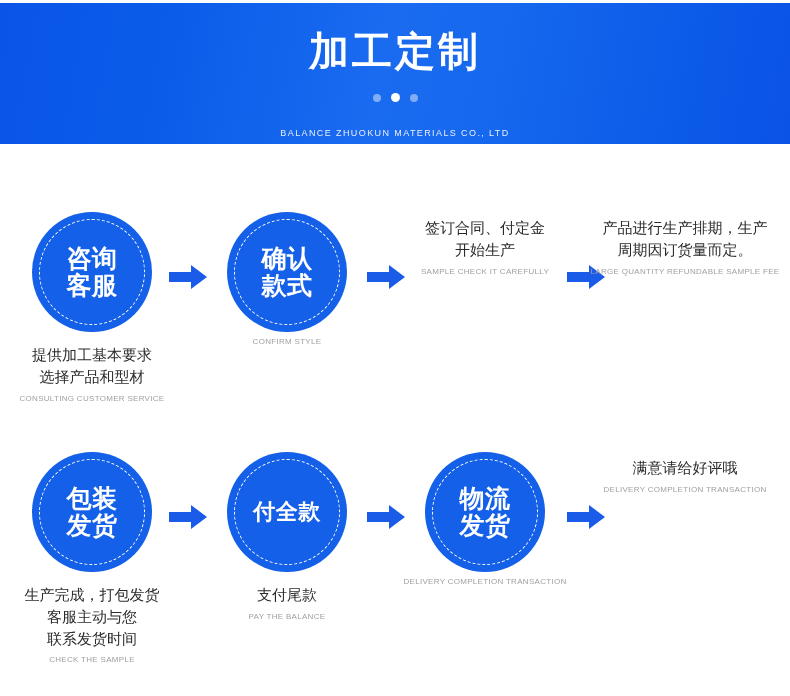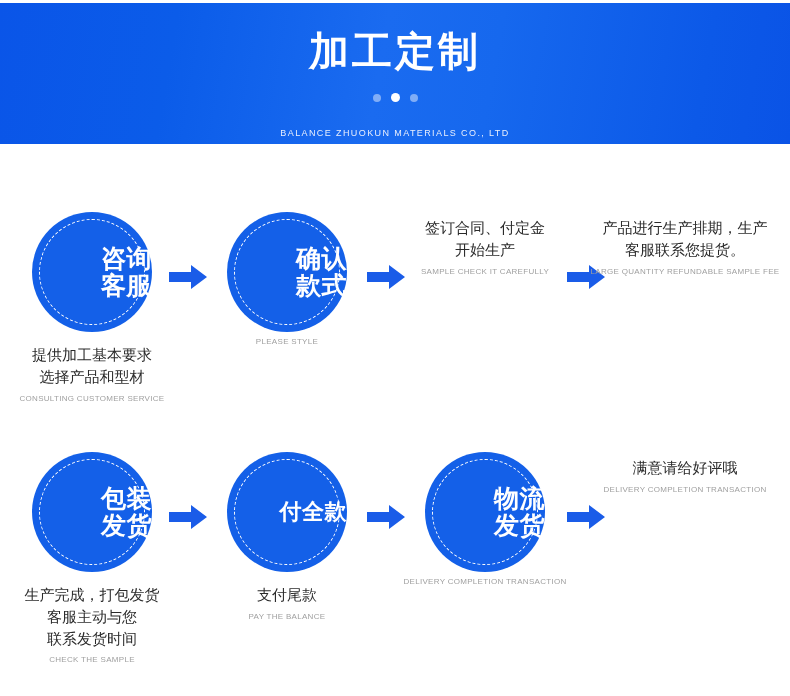--- a/index.html
+++ b/index.html
@@ -92,21 +92,21 @@
 
   .circle {
     width: 120px;
     height: 120px;
     border-radius: 50%;
     background: #1460e8;
     margin: 7px auto 0 auto;
     position: relative;
     display: flex;
     align-items: center;
-    justify-content: flex-end;
+    justify-content: center;
   }
   .circle::after {
     content: "";
     position: absolute;
     left: 7px;
     top: 7px;
     right: 7px;
     bottom: 7px;
     border: 1.5px dashed #ffffff;
     border-radius: 50%;
@@ -185,21 +185,21 @@
     <svg width="42" height="30" viewBox="0 0 42 30">
       <polygon points="2,10 24,10 24,3 40,15 24,27 24,20 2,20" fill="#1a5ce8"></polygon>
     </svg>
   </div>
 
   <div class="step step-1">
     <div class="circle">
       <div class="circle-text">确认
 款式</div>
     </div>
-    <div class="cap-en">PLEASE STYLE</div>
+    <div class="cap-en">CONFIRM STYLE</div>
   </div>
 
   <div class="arrow arrow-1">
     <svg width="42" height="30" viewBox="0 0 42 30">
       <polygon points="2,10 24,10 24,3 40,15 24,27 24,20 2,20" fill="#1a5ce8"></polygon>
     </svg>
   </div>
 
   <div class="step step-2">
     <div class="cap-cn">签订合同、付定金
@@ -208,21 +208,21 @@
   </div>
 
   <div class="arrow arrow-2">
     <svg width="42" height="30" viewBox="0 0 42 30">
       <polygon points="2,10 24,10 24,3 40,15 24,27 24,20 2,20" fill="#1a5ce8"></polygon>
     </svg>
   </div>
 
   <div class="step step-3">
     <div class="cap-cn">产品进行生产排期，生产
-客服联系您提货。</div>
+周期因订货量而定。</div>
     <div class="cap-en">LARGE QUANTITY REFUNDABLE SAMPLE FEE</div>
   </div>
 
 </div>
 
 <div class="flow-row" id="row-2">
 
   <div class="step step-0">
     <div class="circle">
       <div class="circle-text">包装

